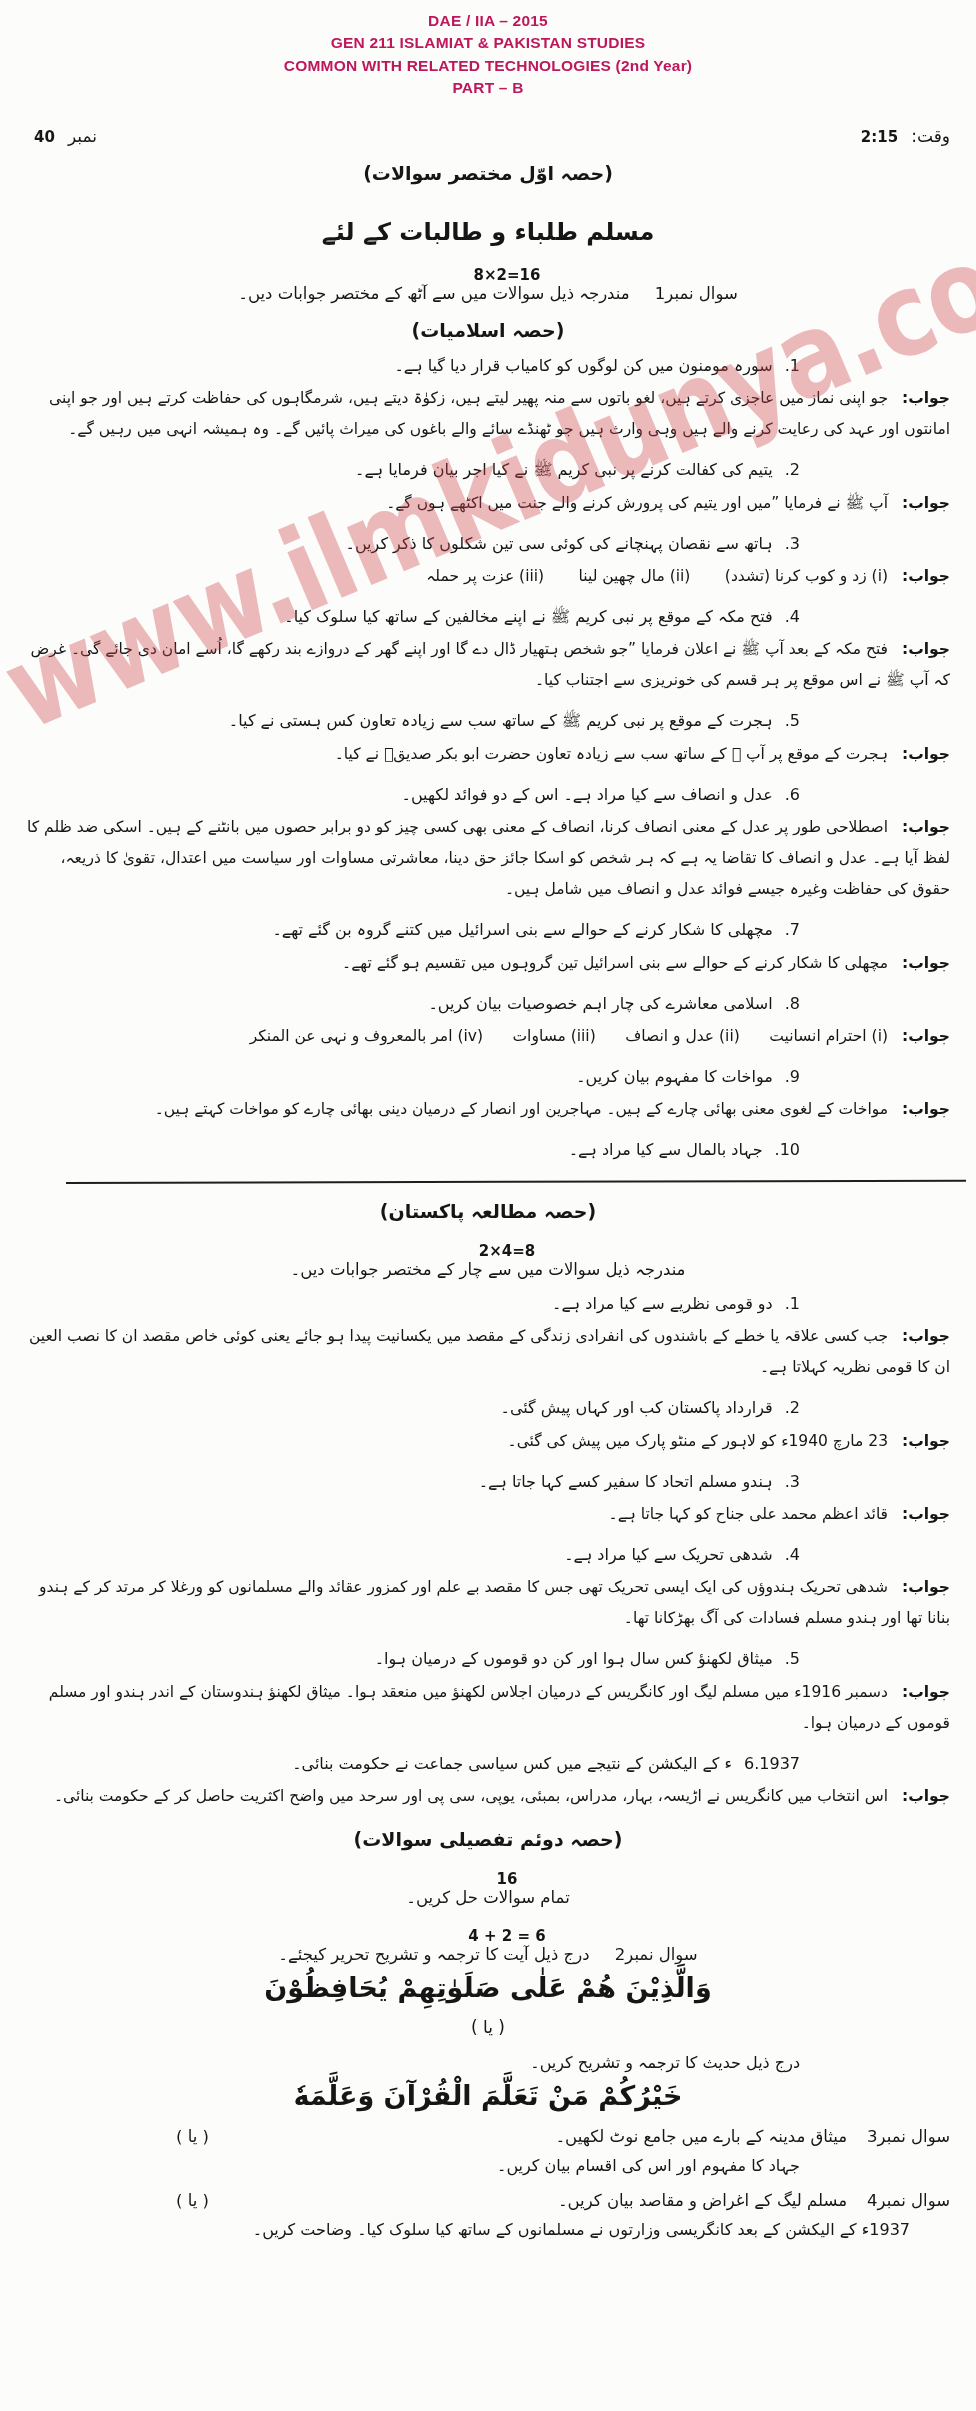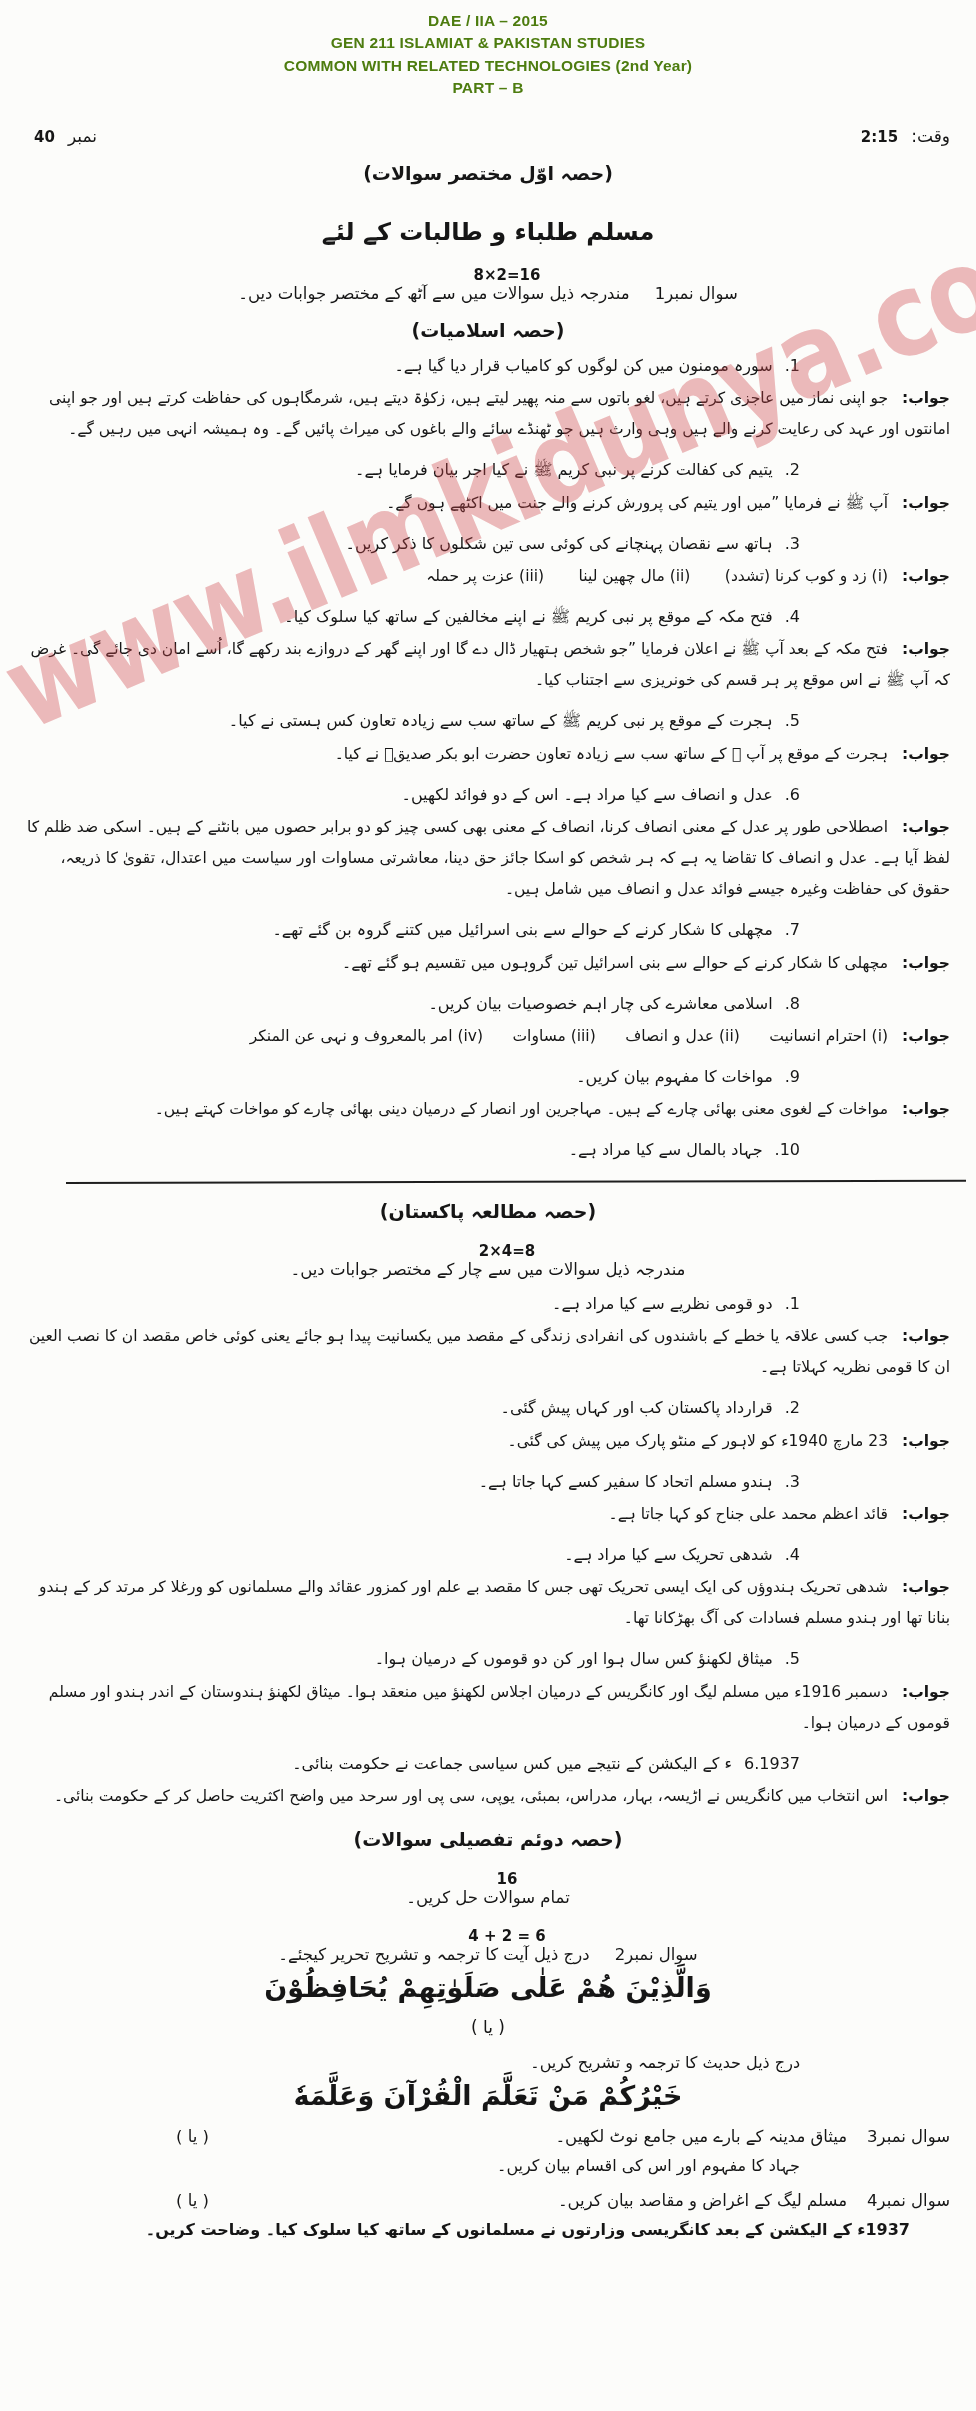--- a/index.html
+++ b/index.html
@@ -5,21 +5,21 @@
   html,body{margin:0;padding:0;}
   body{
     width:976px;height:2411px;position:relative;overflow:hidden;
     background:#fcfcfa;
     font-family:"DejaVu Sans",sans-serif;
     color:#161616;
   }
   .page{position:relative;width:100%;height:100%;box-sizing:border-box;padding:10px 26px 0 26px;z-index:1;}
 
   
-  .eng-header{text-align:center;font-family:"Liberation Sans",sans-serif;font-weight:bold;font-size:15.5px;line-height:1.45;letter-spacing:.2px;color:#4d7c0f;}
+  .eng-header{text-align:center;font-family:"Liberation Sans",sans-serif;font-weight:bold;font-size:15.5px;line-height:1.45;letter-spacing:.2px;color:#be185d;}
 
   
   .meta-row{display:flex;justify-content:space-between;margin-top:26px;direction:ltr;}
   .meta-left,.meta-right{direction:rtl;font-size:16px;}
   .meta-label{font-size:17px;}
   .meta-value{direction:ltr;unicode-bidi:embed;font-weight:bold;font-size:15px;margin:0 8px;}
 
   
   .center-title{direction:rtl;text-align:center;font-weight:bold;}
   .audience-title{margin-top:34px;font-size:24px;}
@@ -42,21 +42,21 @@
   .divider{height:2px;background:#1e1e1e;margin:16px -16px 0 40px;transform:rotate(-0.15deg);transform-origin:left center;}
   .post-divider{margin-top:46px;}
 
   
   .arabic-line{direction:rtl;text-align:center;font-weight:bold;font-size:27px;margin-top:8px;letter-spacing:.5px;}
   .or-line{direction:rtl;text-align:center;font-size:17px;margin-top:14px;letter-spacing:6px;}
   .hadith-instr{direction:rtl;text-align:right;font-size:16px;margin-top:16px;padding-right:150px;}
   .big-q-row{display:flex;direction:rtl;align-items:center;margin-top:16px;font-size:16.5px;}
   .big-q-or{margin-inline-start:auto;margin-inline-end:150px;letter-spacing:6px;white-space:nowrap;}
   .alt-row{direction:rtl;text-align:right;font-size:16px;margin-top:10px;padding-right:150px;}
-  .alt-row.wide{padding-right:40px;font-weight:bold;}
+  .alt-row.wide{padding-right:40px;}
 
   
   .watermark{
     position:absolute;left:12px;top:636px;z-index:6;pointer-events:none;
     font-family:"DejaVu Sans",sans-serif;font-weight:bold;font-size:100px;letter-spacing:-2px;
     color:rgba(206,67,73,0.36);
     transform:rotate(-23deg) scaleY(1.15);transform-origin:0 50%;
     white-space:nowrap;
   }
 </style>

